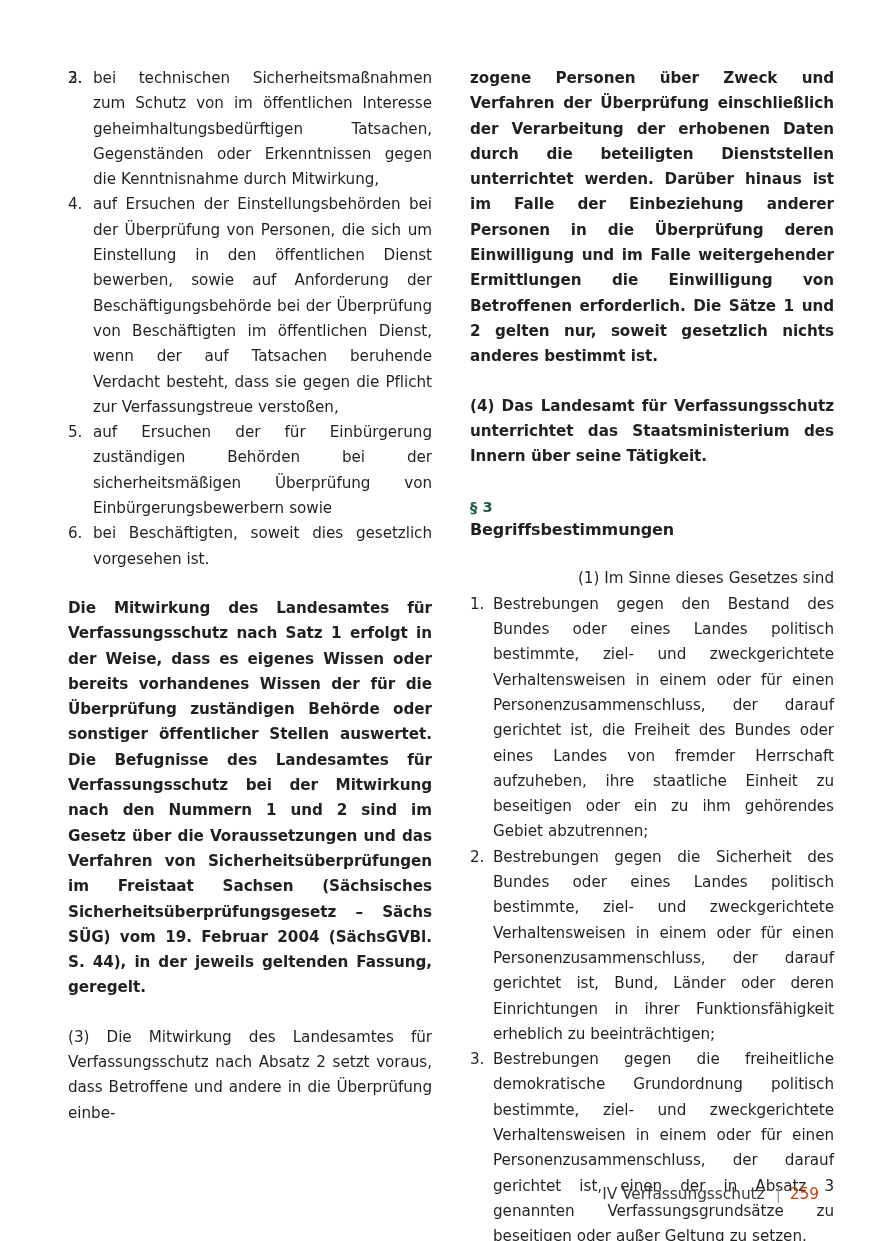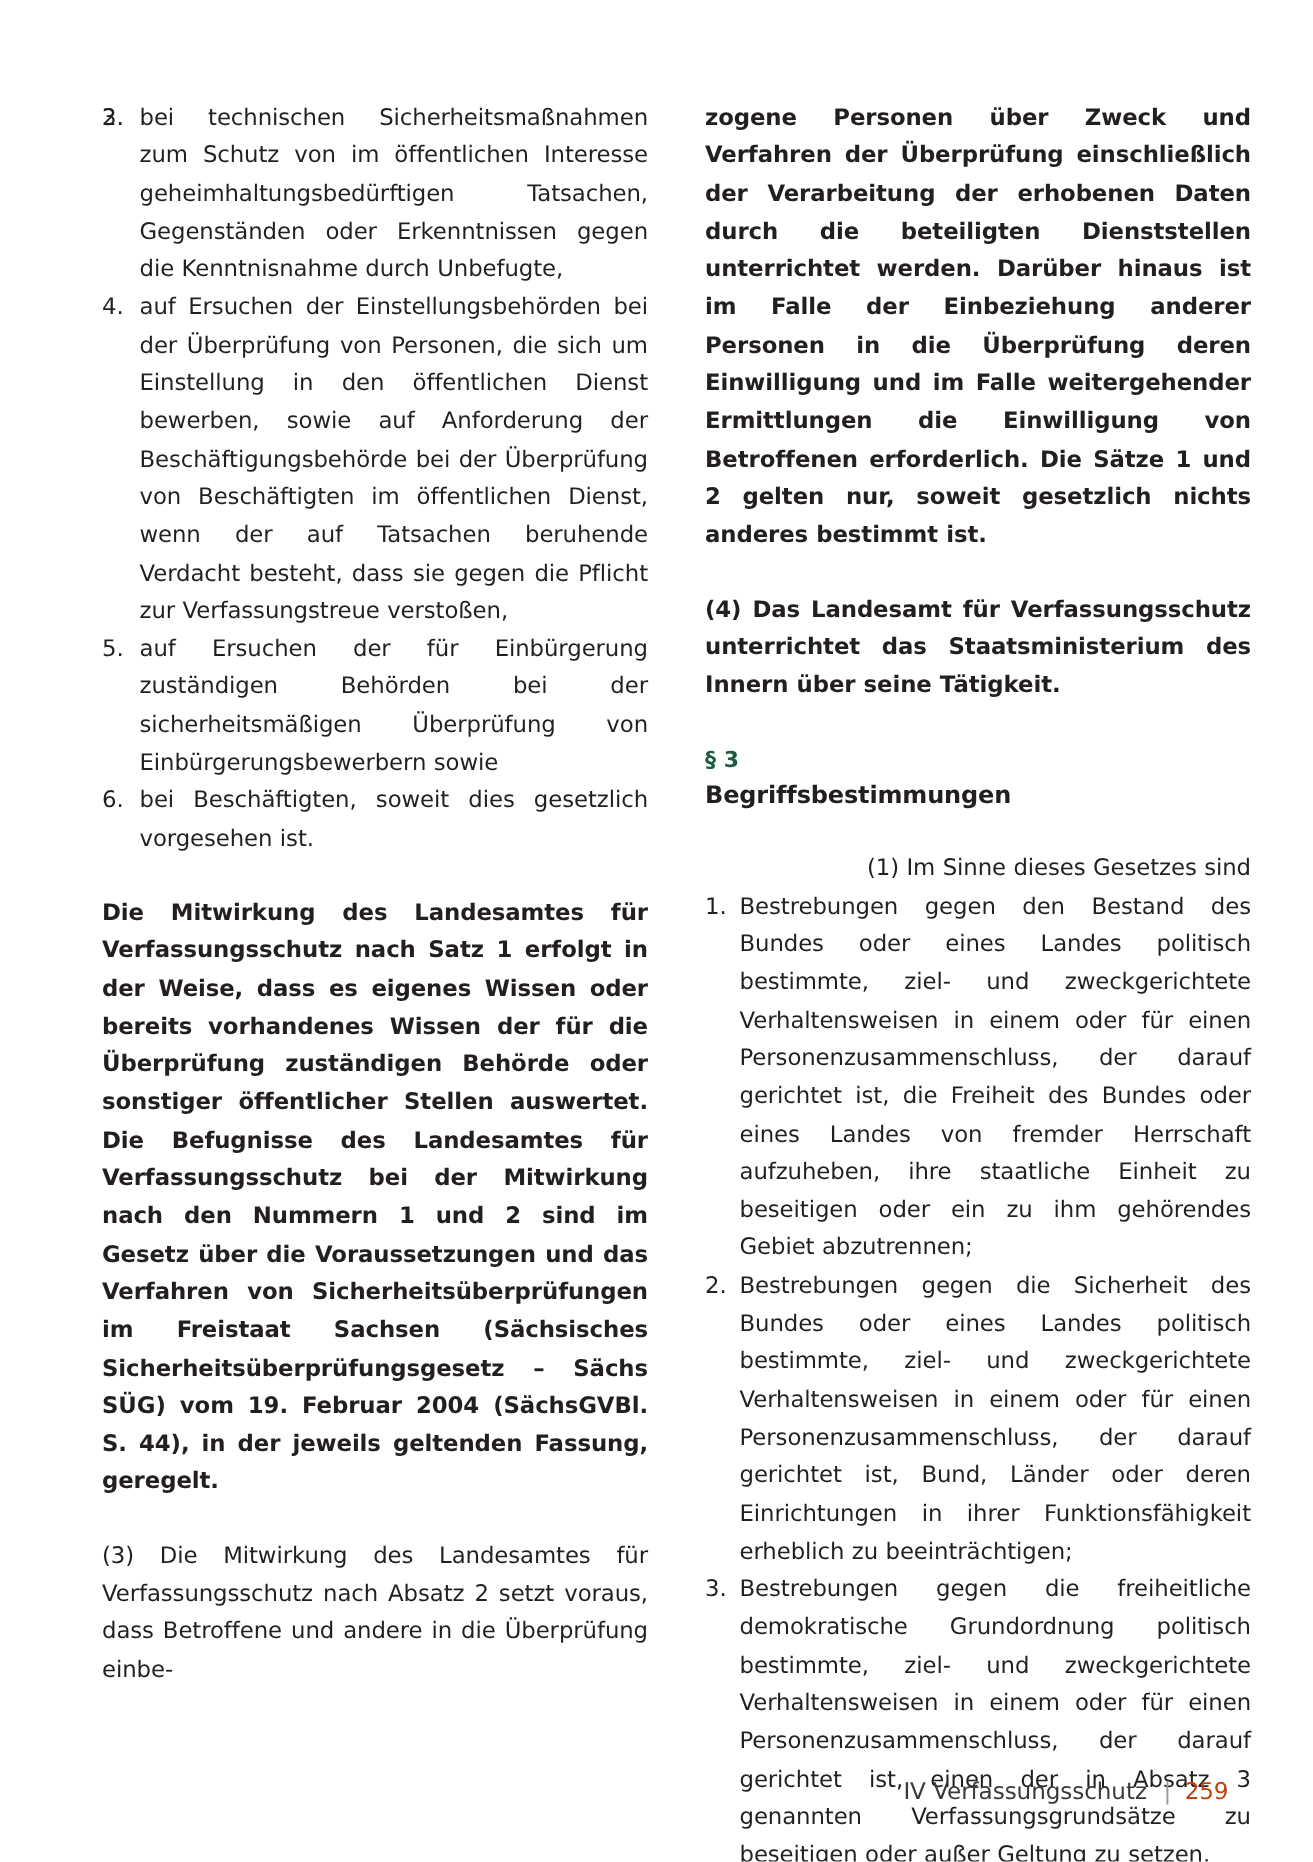--- a/index.html
+++ b/index.html
@@ -127,21 +127,21 @@
   <div class="columns">
 
     <div class="col">
 
       <ol class="numlist">
         <li>
           <span class="marker">2.</span>
         </li>
         <li>
           <span class="marker">3.</span>
-          <span>bei technischen Sicherheitsmaßnahmen zum Schutz von im öffentlichen Interesse geheimhaltungsbedürftigen Tatsachen, Gegenständen oder Erkenntnissen gegen die Kenntnisnahme durch Unbefugte,</span>
+          <span>bei technischen Sicherheitsmaßnahmen zum Schutz von im öffentlichen Interesse geheimhaltungsbedürftigen Tatsachen, Gegenständen oder Erkenntnissen gegen die Kenntnisnahme durch Mitwirkung,</span>
         </li>
         <li>
           <span class="marker">4.</span>
           <span>auf Ersuchen der Einstellungsbehörden bei der Überprüfung von Personen, die sich um Einstellung in den öffentlichen Dienst bewerben, sowie auf Anforderung der Beschäftigungsbehörde bei der Überprüfung von Beschäftigten im öffentlichen Dienst, wenn der auf Tatsachen beruhende Verdacht besteht, dass sie gegen die Pflicht zur Verfassungstreue verstoßen,</span>
         </li>
         <li>
           <span class="marker">5.</span>
           <span>auf Ersuchen der für Einbürgerung zuständigen Behörden bei der sicherheitsmäßigen Überprüfung von Einbürgerungsbewerbern sowie</span>
         </li>
         <li>

